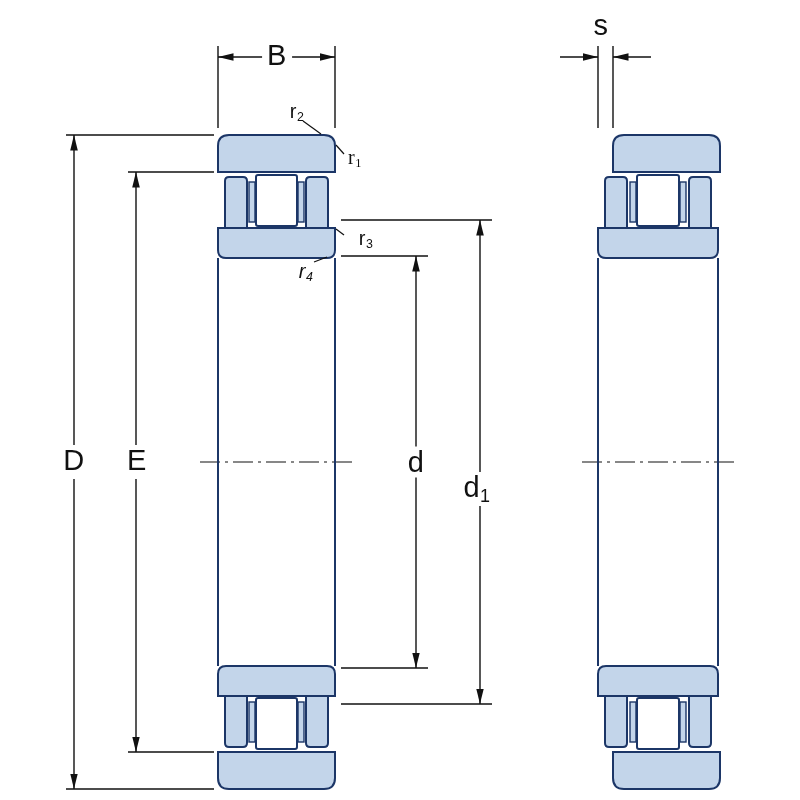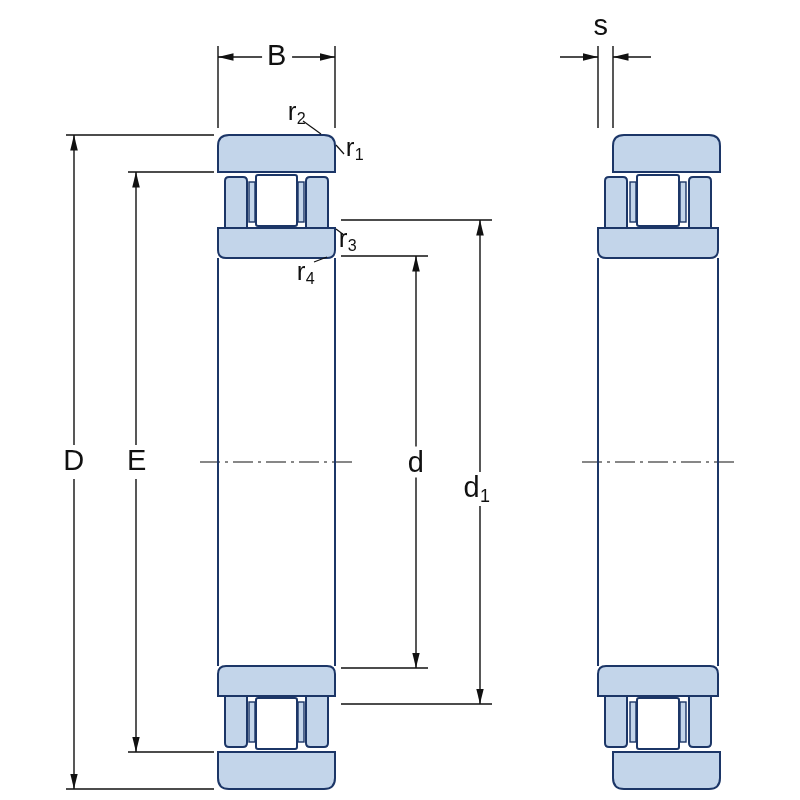--- a/index.html
+++ b/index.html
@@ -17,21 +17,21 @@
   .dim,.ext{fill:none;stroke:#111111;stroke-width:1.4;}
   .ldr {fill:none;stroke:#111111;stroke-width:1.2;}
   .cl  {fill:none;stroke:#111111;stroke-width:1.2;stroke-dasharray:20 5 3 5;}
   
   .lbl{
     position:absolute;transform:translate(-50%,-50%);
     font-size:29px;line-height:1;white-space:nowrap;letter-spacing:.5px;
   }
   .lbl .sub{font-size:0.62em;vertical-align:-0.28em;}
   .onLine{background:#ffffff;padding:1px 5px;}
-  .rlbl{font-size:26px;}
+  .rlbl{font-size:20px;}
 </style>
 </head>
 <body>
 
 <div id="stage">
 
   <svg width="800" height="800" viewBox="0 0 800 800">
     <defs>
       <marker id="arr" markerUnits="userSpaceOnUse" markerWidth="16" markerHeight="10" viewBox="0 0 16 10" refX="15.5" refY="5" orient="auto-start-reverse">
         <path d="M15.5,5 L0,1.2 L0,8.8 Z" fill="#111111"></path>
@@ -131,17 +131,17 @@
 
   <div class="lbl onLine" style="left:277px;top:57px;"><span>B</span><span class="sub"></span></div>
   <div class="lbl" style="left:601px;top:27px;"><span>s</span><span class="sub"></span></div>
 
   <div class="lbl onLine" style="left:74px;top:462px;"><span>D</span><span class="sub"></span></div>
   <div class="lbl onLine" style="left:137px;top:462px;"><span>E</span><span class="sub"></span></div>
   <div class="lbl onLine" style="left:416px;top:462px;"><span>d</span></div>
   <div class="lbl onLine" style="left:477px;top:489px;"><span>d</span><span class="sub">1</span></div>
 
   <div class="lbl rlbl" style="left:297px;top:112px;"><span>r</span><span class="sub">2</span></div>
-  <div class="lbl rlbl" style="left:355px;top:148px;"><span>r</span><span class="sub">1</span></div>
-  <div class="lbl rlbl" style="left:348px;top:239px;"><span>r</span><span class="sub">3</span></div>
-  <div class="lbl rlbl" style="left:306px;top:272px;"><span>r</span><span class="sub">4</span></div>
+  <div class="lbl rlbl" style="left:355px;top:158px;font-family:Liberation Serif, serif;"><span>r</span><span class="sub">1</span></div>
+  <div class="lbl rlbl" style="left:366px;top:239px;"><span>r</span><span class="sub">3</span></div>
+  <div class="lbl rlbl" style="left:306px;top:272px;font-style:italic;"><span>r</span><span class="sub">4</span></div>
 
 </div>
 
 </body></html>

